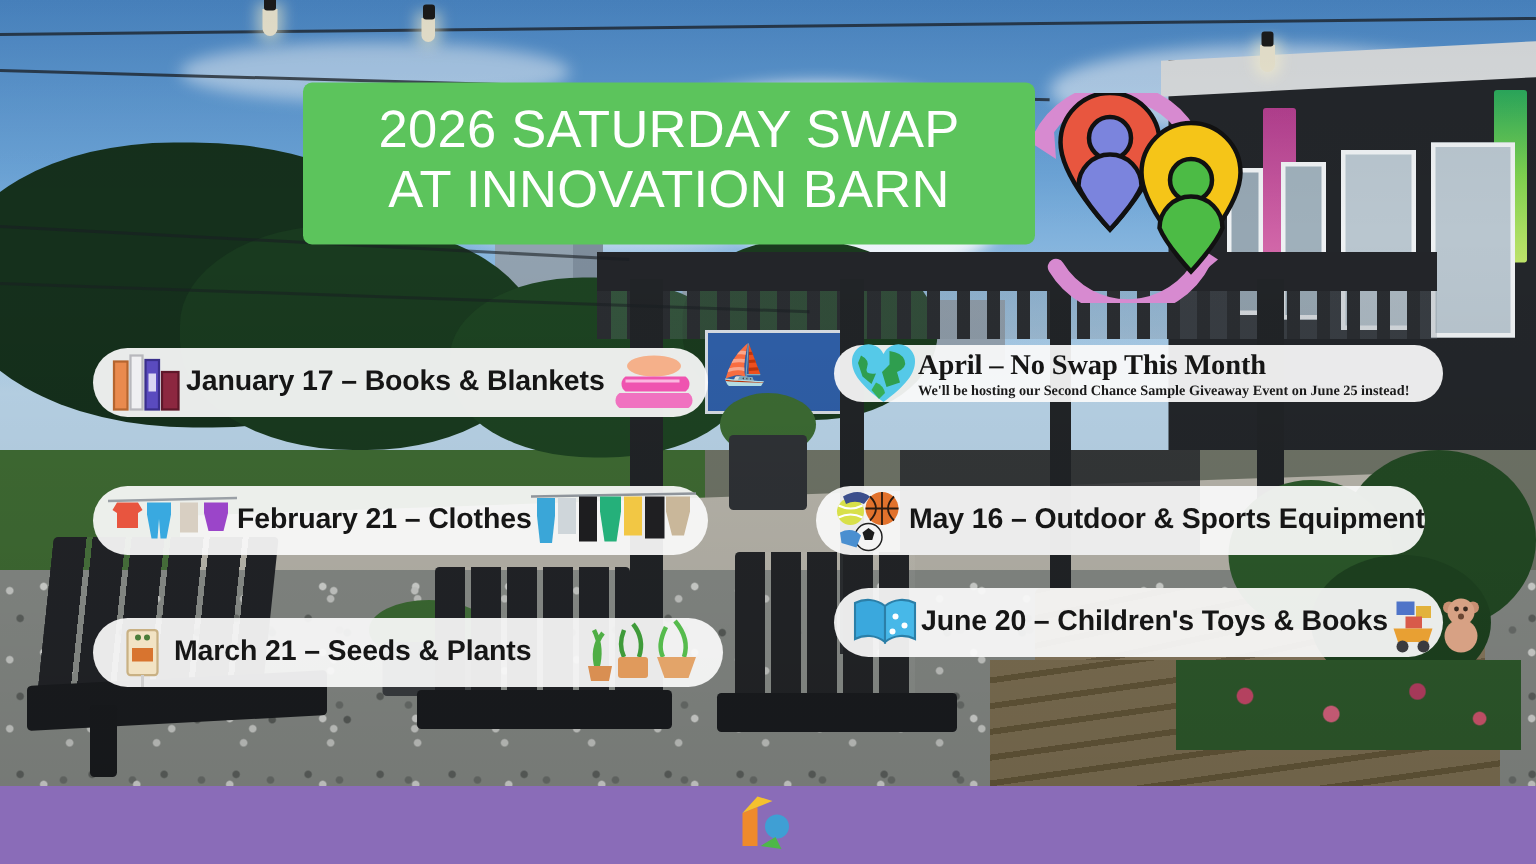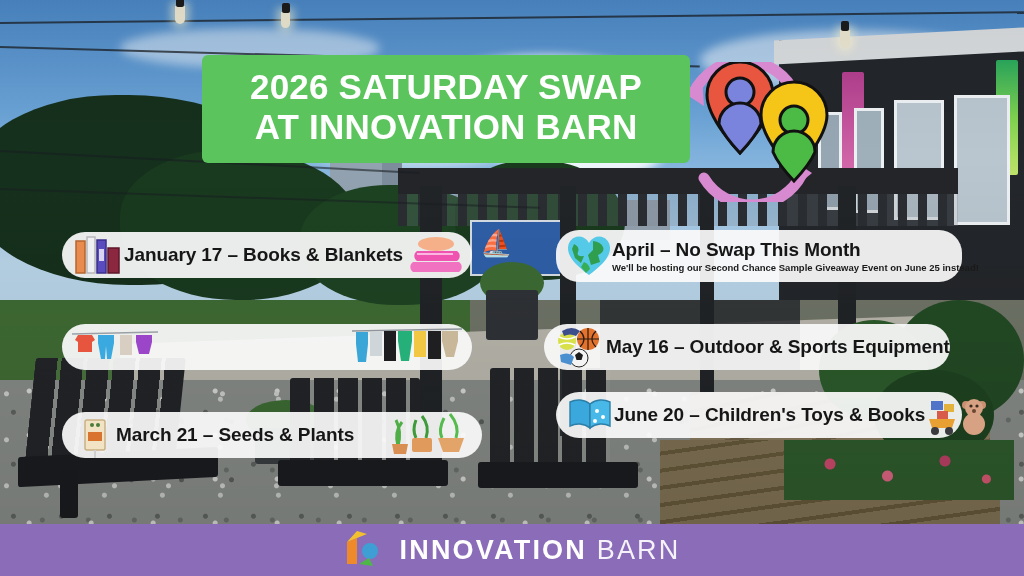--- a/index.html
+++ b/index.html
@@ -124,33 +124,33 @@
   .bikesign:after { content:"⛵"; position:absolute; left:8px; top:6px; font-size:26px; color:#dbe4ee; }
 
   .photo-shade { position:absolute; inset:0; background:linear-gradient(180deg, rgba(0,0,0,.05) 0%, rgba(0,0,0,0) 30%, rgba(0,0,0,.12) 100%); }
 
   
   .title-banner {
     position:absolute; left:202px; top:55px; width:488px; padding:12px 20px 16px;
     background:#5cc45c; border-radius:6px; text-align:center;
   }
   .title-line {
-    font-weight:bold; font-size:35px; line-height:40px; color:#ffffff;
+    font-weight:normal; font-size:35px; line-height:40px; color:#ffffff;
     letter-spacing:.2px; white-space:nowrap;
   }
 
   
   .swap-graphic { position:absolute; left:664px; top:62px; width:168px; height:140px; }
 
   
   .pill {
     position:absolute; height:46px; background:rgba(250,250,250,.93);
     border-radius:23px; display:flex; align-items:center; padding:0 10px;
   }
-  .pill.tall { height:52px; }
+  .pill.tall { height:38px;font-family:Liberation Serif, serif; }
   .pill-label {
     font-weight:bold; font-size:19px; color:#161616; white-space:nowrap;
     letter-spacing:-.1px;
   }
   .pill-sub { font-weight:bold; font-size:9.5px; color:#1a1a1a; white-space:nowrap; margin-top:1px; }
   .pill-text { display:flex; flex-direction:column; justify-content:center; }
   .pill-icon { flex:0 0 auto; display:flex; align-items:center; justify-content:center; }
   .spacer { flex:1 1 auto; }
 
   
@@ -300,20 +300,23 @@
 
   <div class="pill" id="pill-feb">
     <span class="pill-icon">
       <svg width="86" height="40" viewBox="0 0 86 40">
         <line x1="0" y1="7" x2="86" y2="5" stroke="#9aa0a6" stroke-width="1.6"></line>
         <path d="M6 8 h14 l3 5 -3 2 v10 h-14 v-10 l-3 -2 Z" fill="#e8553f"></path>
         <path d="M26 8 h16 v8 l-3 16 h-4 l-1 -13 -1 13 h-4 l-3 -16 Z" fill="#39a9e0"></path>
         <path d="M48 8 h12 v20 h-12 Z" fill="#d8cfc2"></path>
         <path d="M64 8 h16 v7 l-3 12 h-10 l-3 -12 Z" fill="#9b45c9"></path>
       </svg>
+    </span>
+    <span class="pill-text">
+      <span class="pill-label">February 21 – Clothes</span>
     </span>
     <span class="spacer"></span>
     <span class="pill-icon">
       <svg width="110" height="44" viewBox="0 0 110 44">
         <line x1="0" y1="6" x2="110" y2="4" stroke="#8f959b" stroke-width="1.6"></line>
         <path d="M4 7 h12 v12 l-2 18 h-8 l-2 -18 Z" fill="#3aa6d8"></path>
         <path d="M18 7 h12 v24 h-12 Z" fill="#cfd6da"></path>
         <path d="M32 6 h12 v30 h-12 Z" fill="#1d1d1f"></path>
         <path d="M46 6 h14 v10 l-3 20 h-8 l-3 -20 Z" fill="#25b07a"></path>
         <path d="M62 6 h12 v26 h-12 Z" fill="#f2c744"></path>
@@ -419,18 +422,15 @@
 
   <div class="footer">
     <span class="logo-mark">
       <svg width="42" height="40" viewBox="0 0 42 40">
         <path d="M4 12 L14 8 L14 34 L4 34 Z" fill="#ef8a2b"></path>
         <path d="M4 12 L14 8 L24 4 L14 1 Z" fill="#f4c12e"></path>
         <circle cx="27" cy="21" r="8" fill="#3f9fd4"></circle>
         <path d="M16 34 L26 28 L30 36 Z" fill="#4db848"></path>
       </svg>
     </span>
-    <span class="logo-text">
-      <b>INNOVATION</b><span>&nbsp;</span><span>BARN</span>
-    </span>
   </div>
 
 </div>
 
 </body></html>

